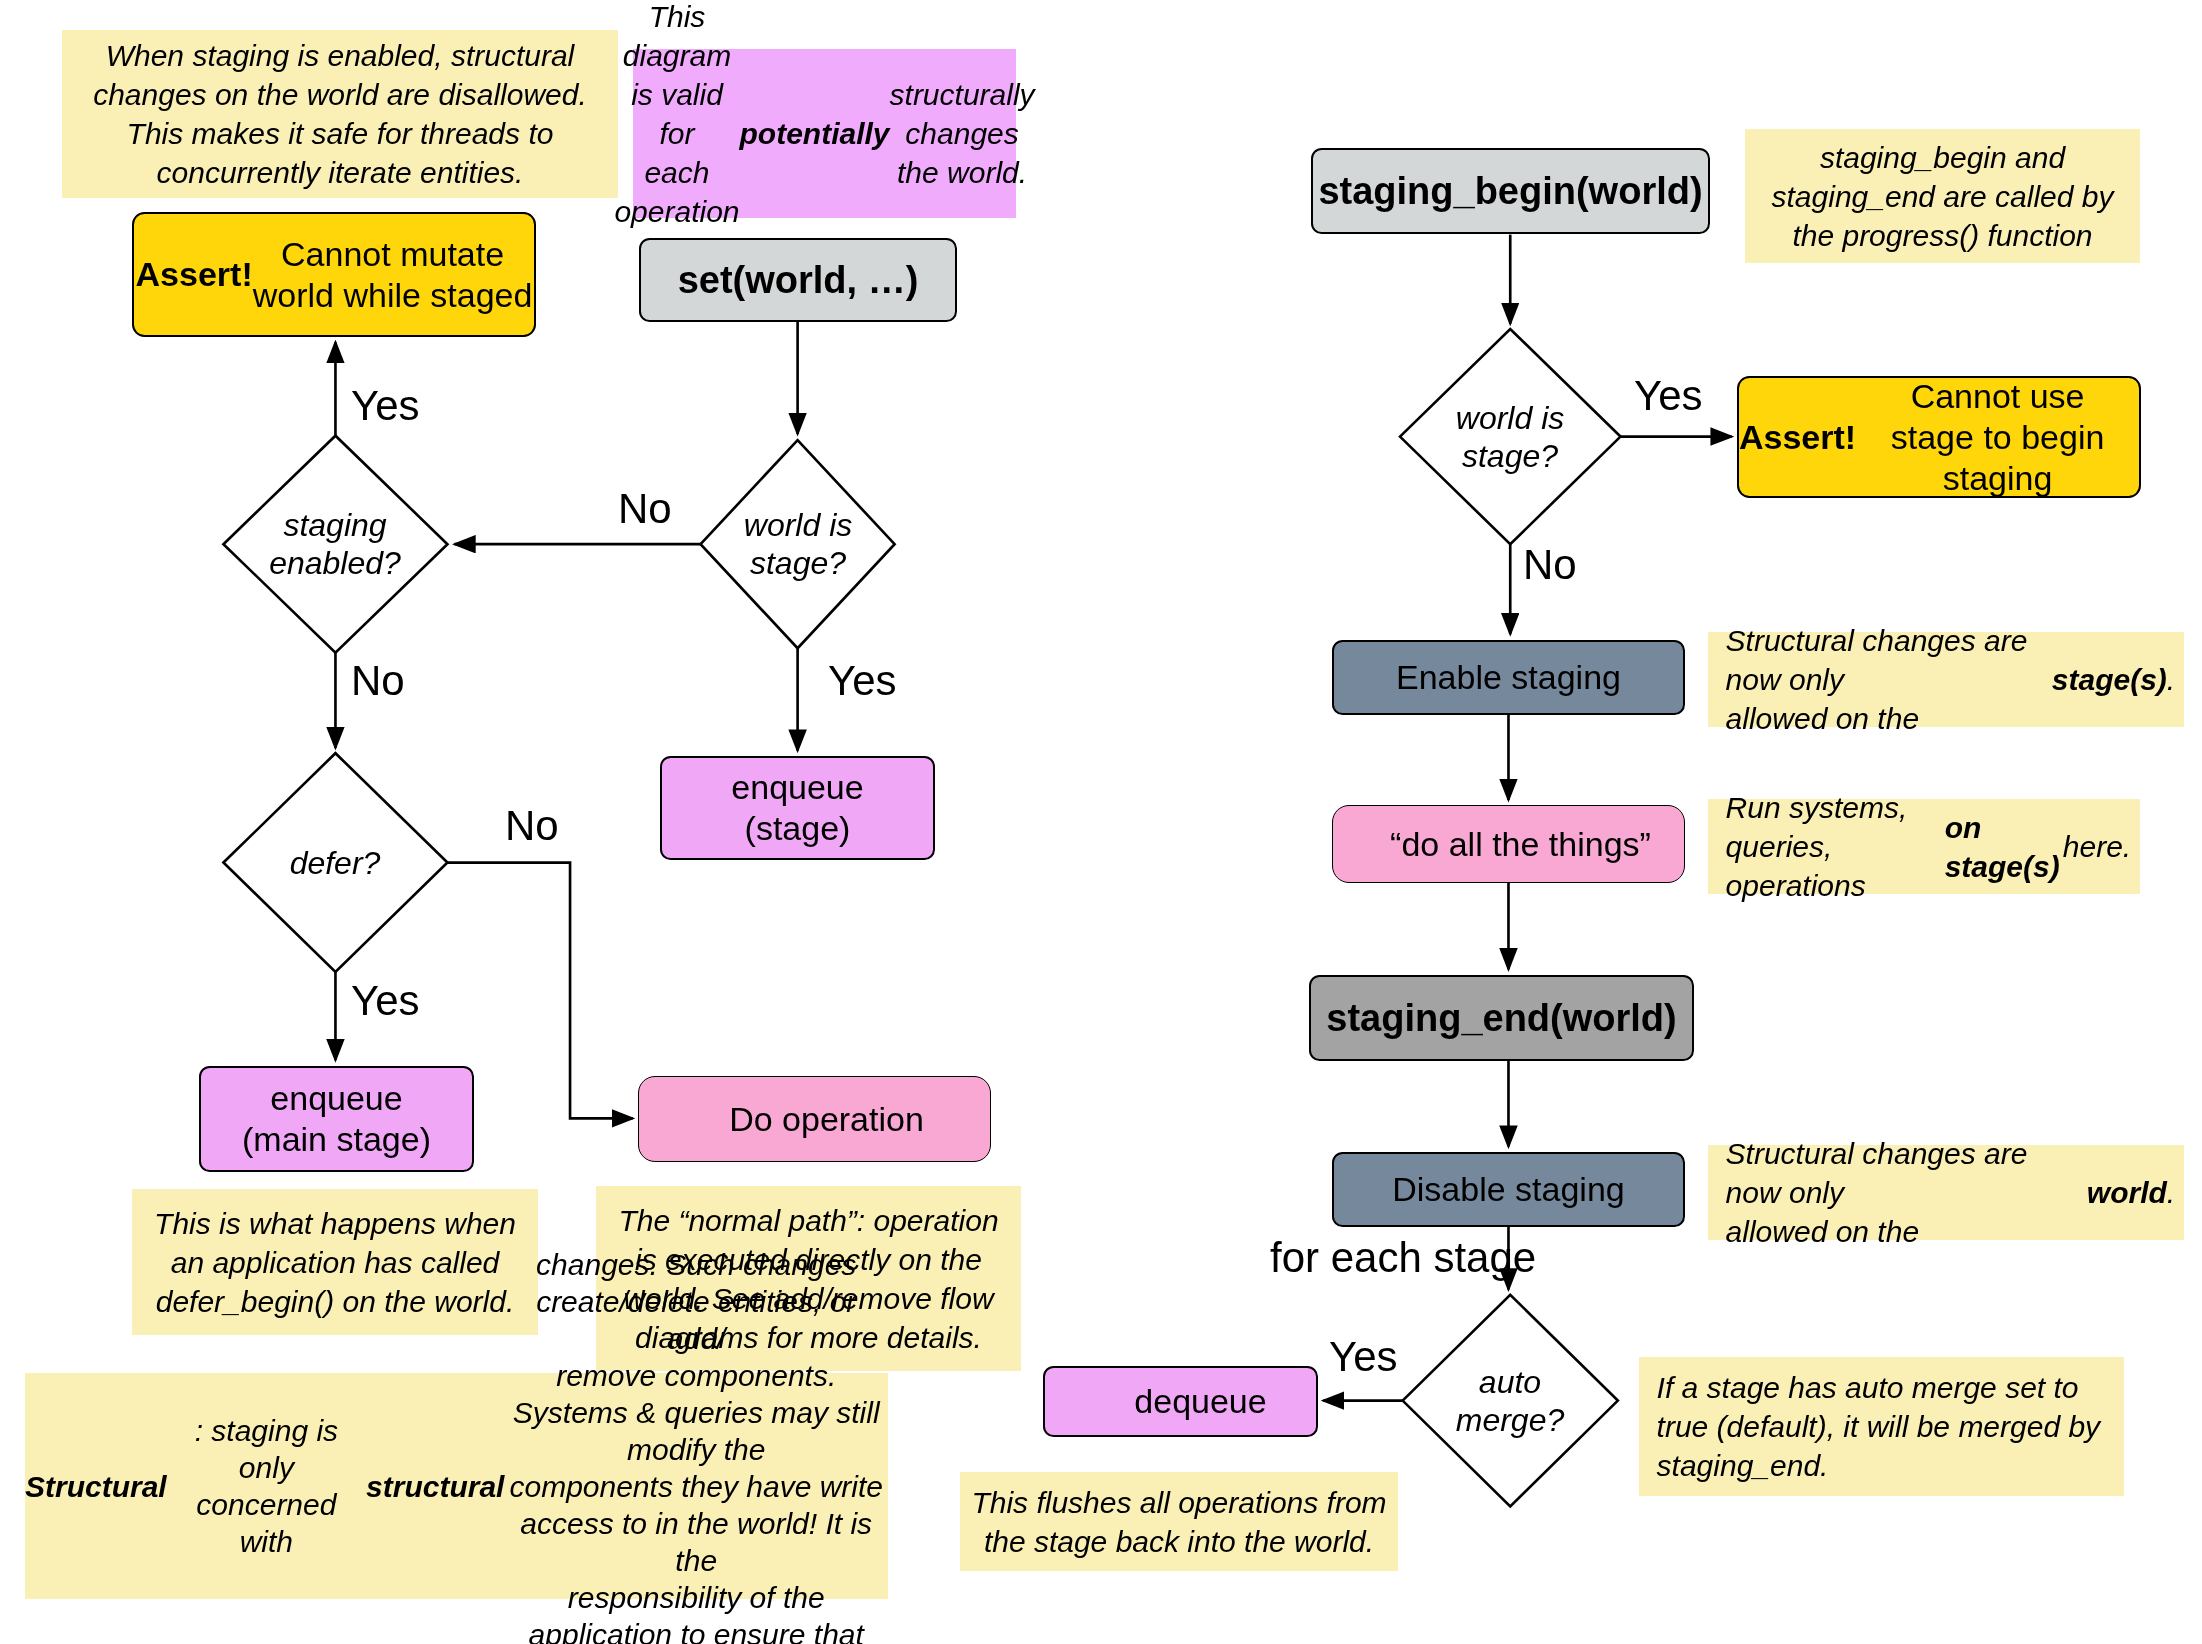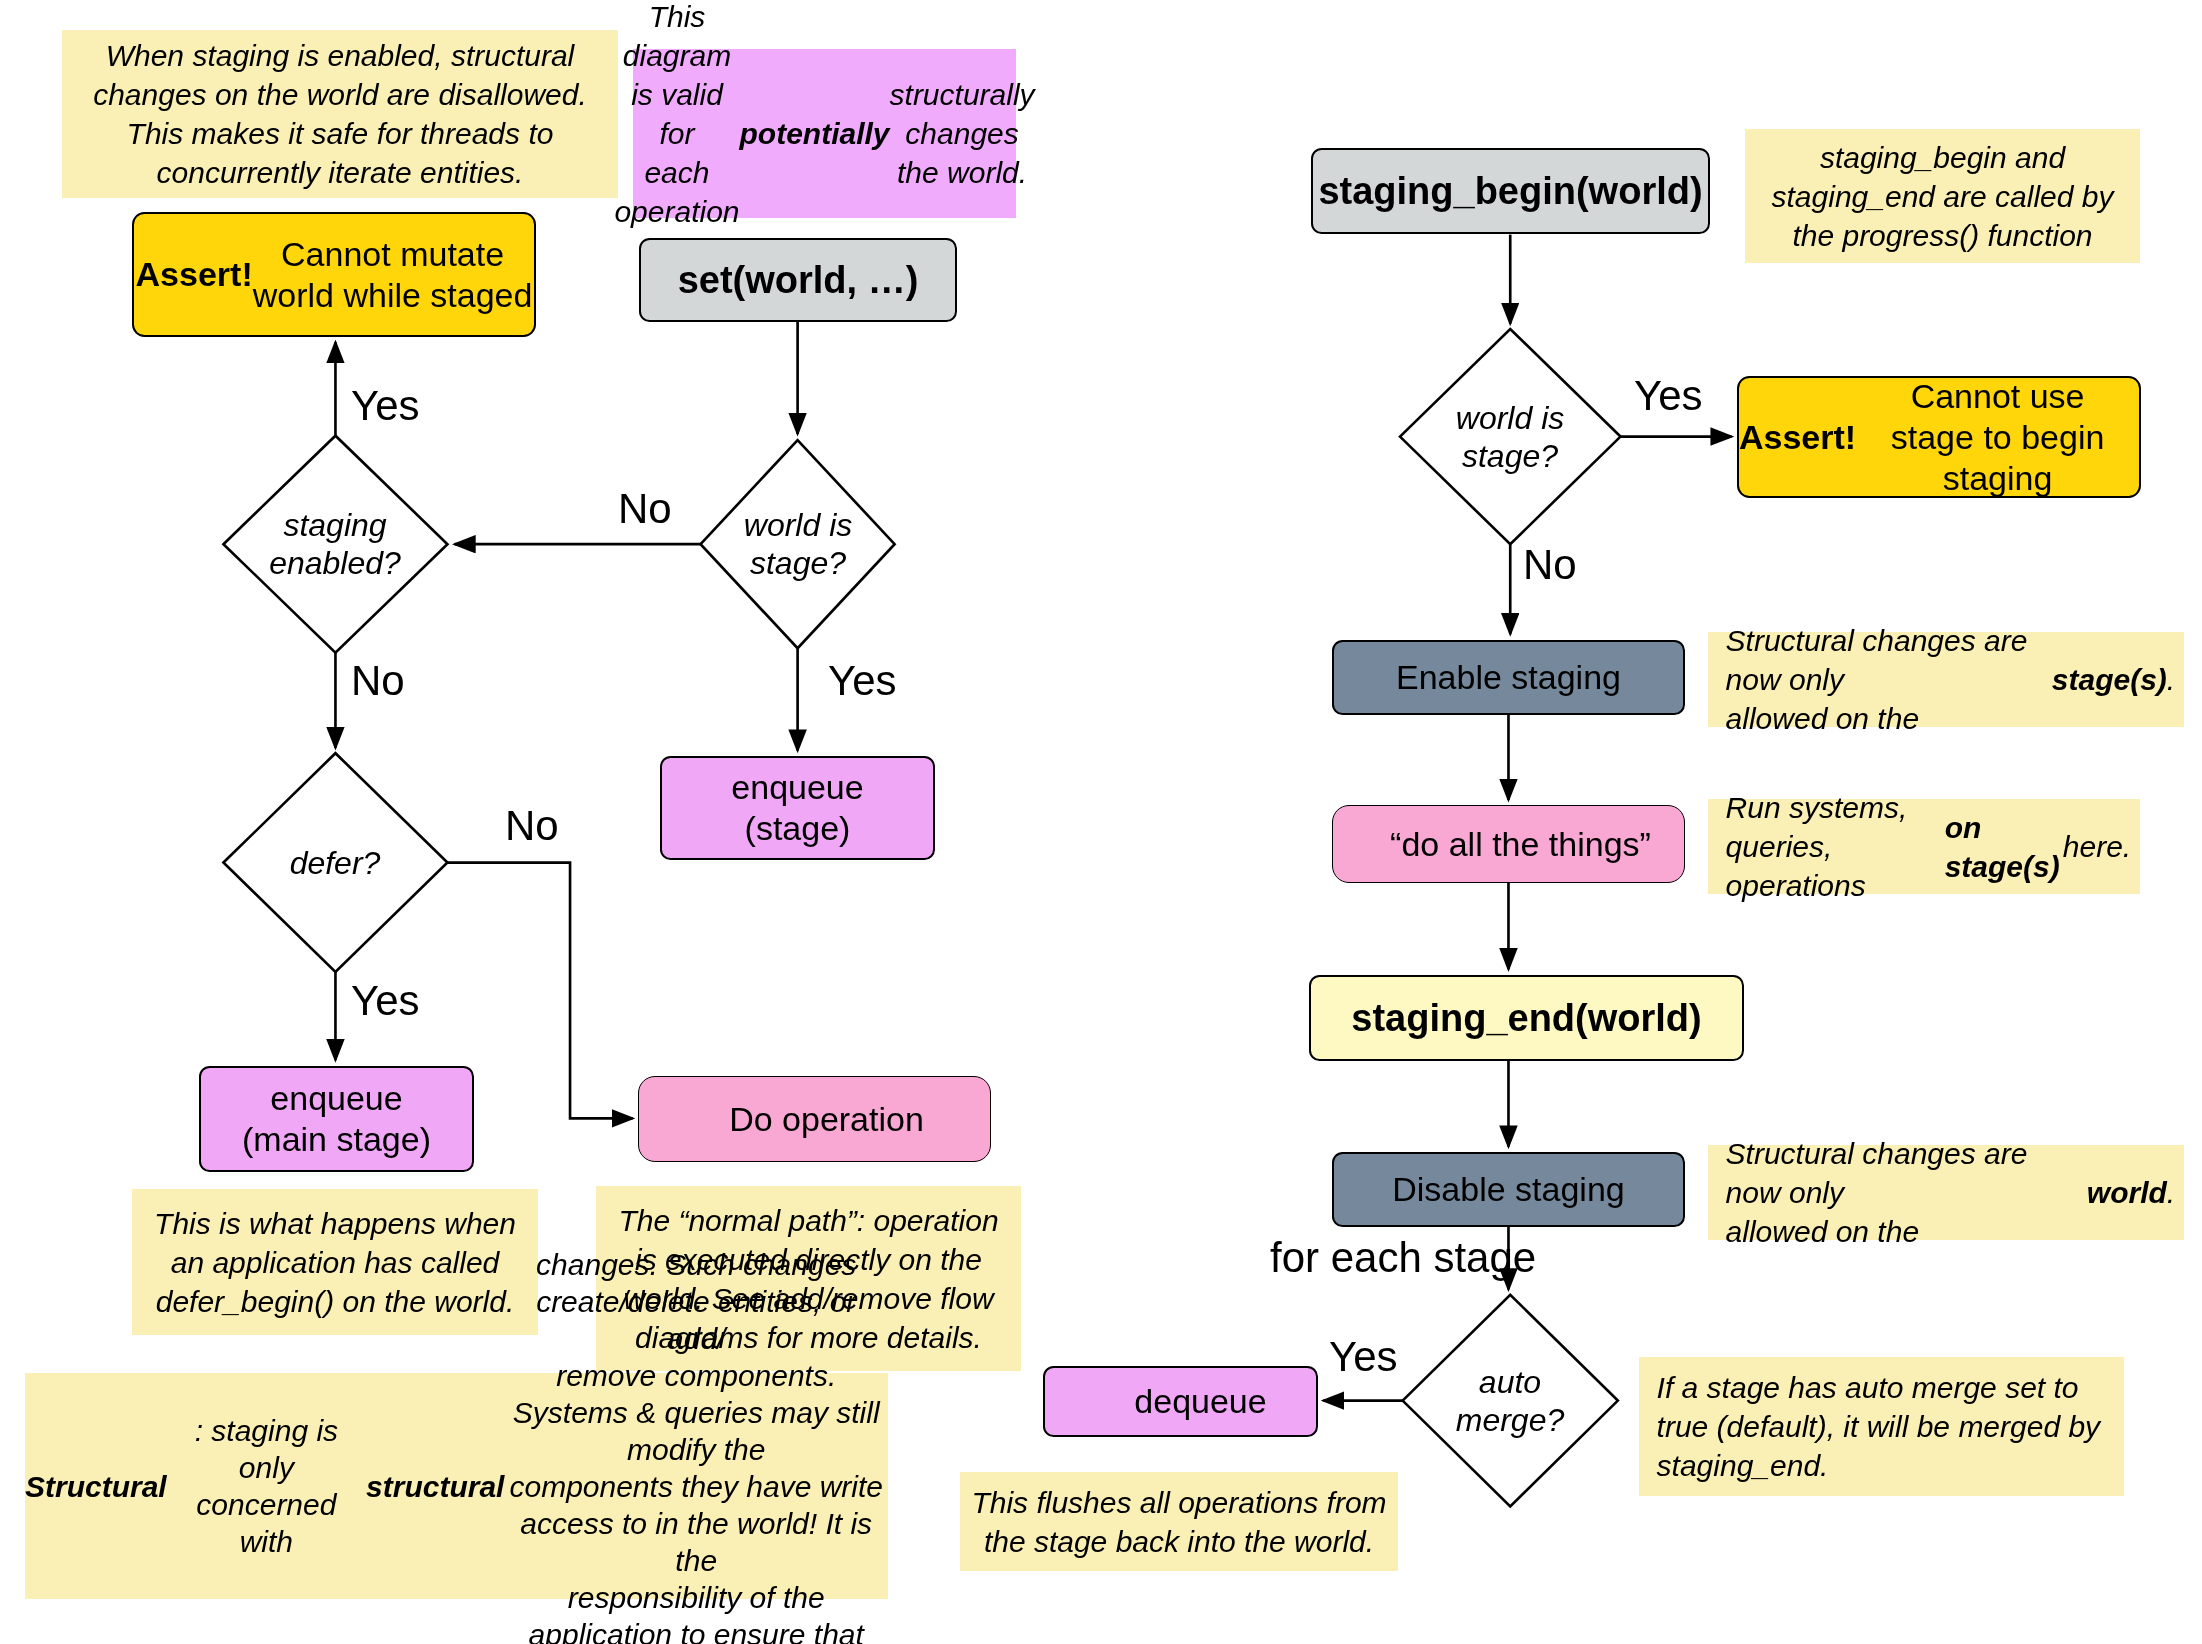--- a/index.html
+++ b/index.html
@@ -125,21 +125,21 @@
   <div class="box" style="left: 1332px; top: 640px; width: 353px; height: 75px; background-color: rgb(118, 136, 155);">Enable staging</div>
 
   <div class="note la" style="left: 1708px; top: 632px; width: 476px; height: 95px; background-color: rgb(250, 240, 181);"><span>Structural changes are now only
 allowed on the </span><span style="font-weight: bold;">stage(s)</span><span>.</span></div>
 
   <div class="box white" style="left:1332px;top:805px;width:353px;height:78px;">“do all the things”</div>
 
   <div class="note la" style="left: 1708px; top: 799px; width: 432px; height: 95px; background-color: rgb(250, 240, 181);"><span>Run systems, queries,
 operations </span><span style="font-weight: bold;">on stage(s)</span><span> here.</span></div>
 
-  <div class="box bold" style="left: 1309px; top: 975px; width: 435px; height: 86px; background-color: #fef9c3;">staging_end(world)</div>
+  <div class="box bold" style="left: 1309px; top: 975px; width: 385px; height: 86px; background-color: #a3a3a3;">staging_end(world)</div>
 
   <div class="box" style="left: 1332px; top: 1152px; width: 353px; height: 75px; background-color: rgb(118, 136, 155);">Disable staging</div>
 
   <div class="note la" style="left: 1708px; top: 1145px; width: 476px; height: 95px; background-color: rgb(250, 240, 181);"><span>Structural changes are now only
 allowed on the </span><span style="font-weight: bold;">world</span><span>.</span></div>
 
   <div class="elabel" style="left:1270px;top:1240px;">for each stage</div>
 
   <div class="dlabel" style="left:1510px;top:1401px;">auto
 merge?</div>

